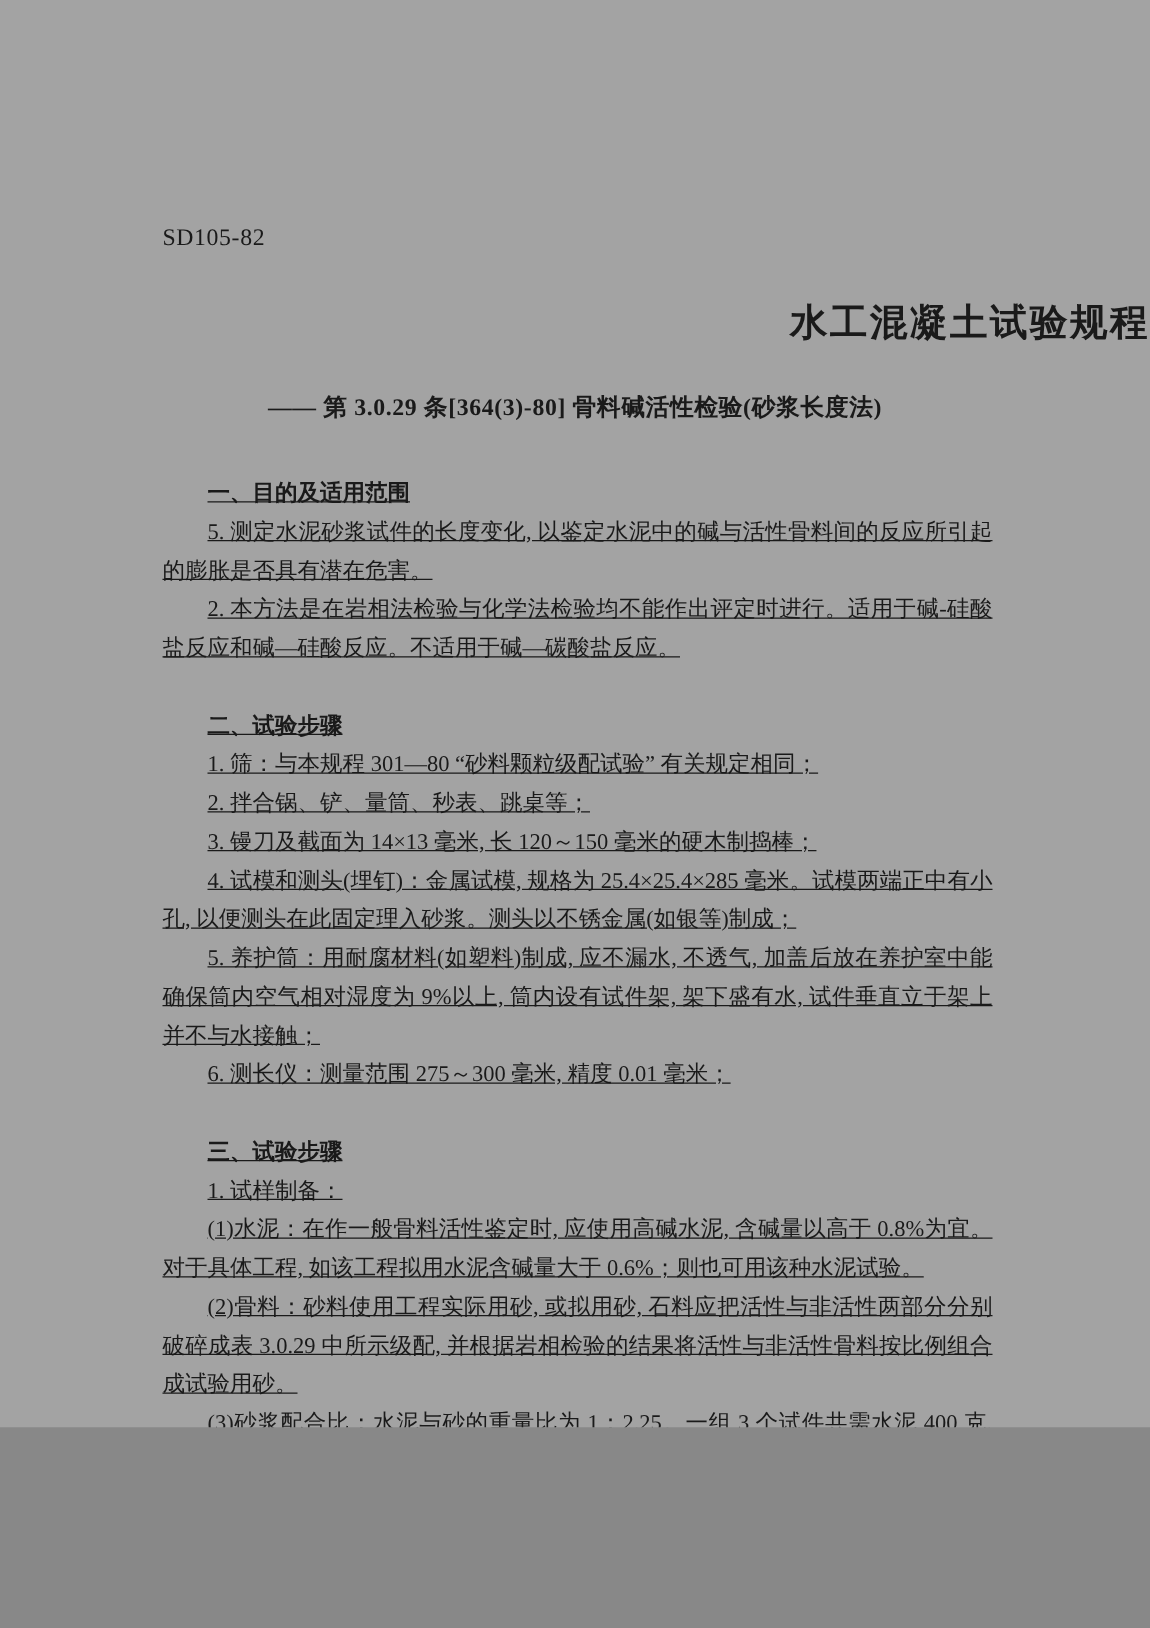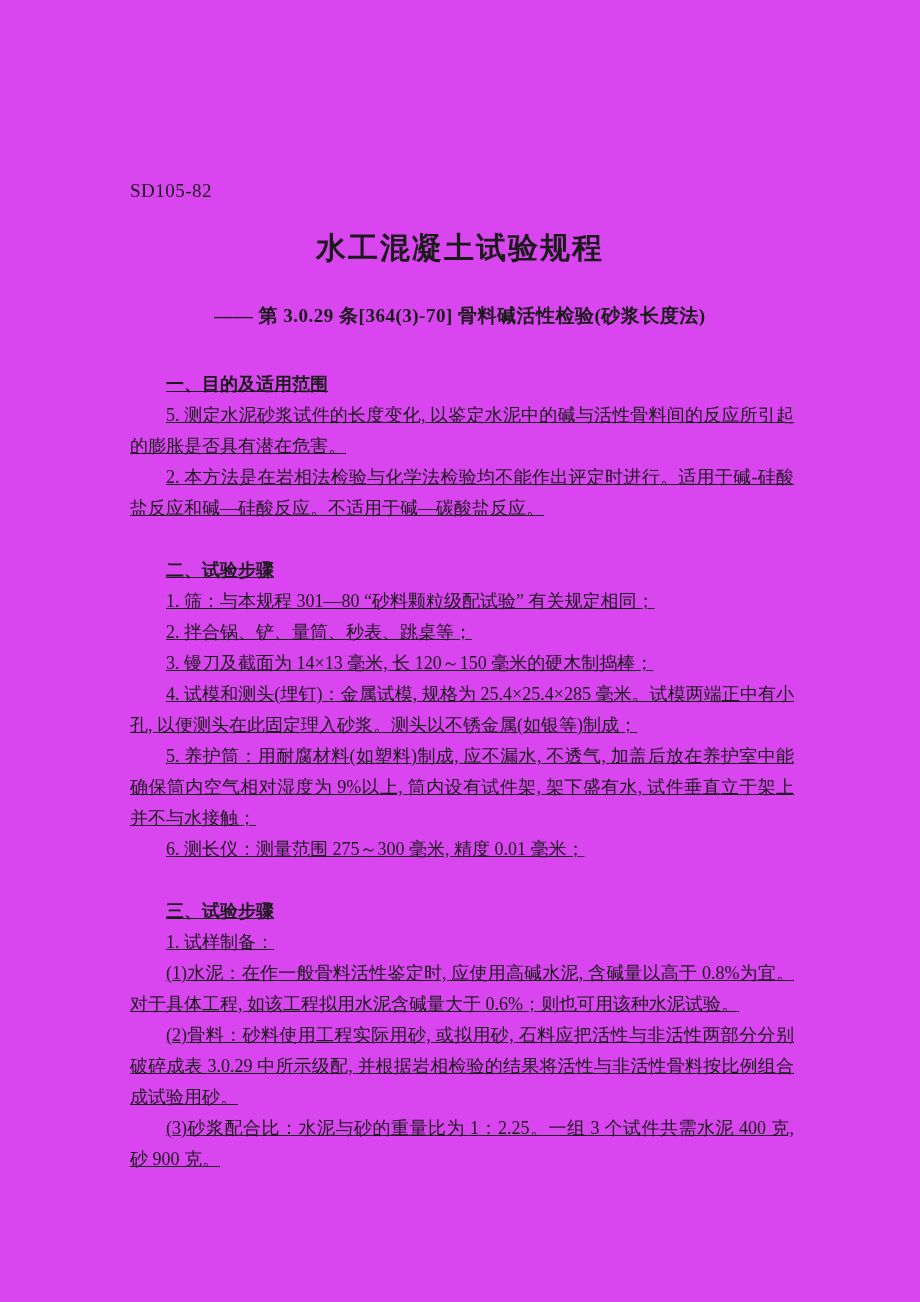--- a/index.html
+++ b/index.html
@@ -1,35 +1,35 @@
 <!DOCTYPE html>
 <html><head>
 <meta charset="utf-8">
 <style>
   * { margin: 0; padding: 0; box-sizing: border-box; }
   html, body { background: #888; }
   .page {
     position: relative;
     width: 920px;
-    height: 1302px;
+    height: 1142px;
     margin: 0 auto;
-    background: #d946ef;
+    background: #a3a3a3;
     color: #1a1a1a;
     font-family: "Liberation Serif", "DejaVu Serif", serif;
     overflow: hidden;
   }
   .doc-code {
     padding-top: 180px;
     margin-left: 130px;
     font-size: 19px;
     letter-spacing: 0.5px;
   }
   .title {
-    margin-top: 26px;
-    text-align: center;
+    margin-top: 36px;
+    text-align: right;
     font-size: 30px;
     font-weight: bold;
     letter-spacing: 2px;
   }
   .subtitle {
     margin-top: 34px;
     text-align: center;
     font-size: 19px;
     font-weight: bold;
     letter-spacing: 0.5px;
@@ -59,21 +59,21 @@
 </style>
 </head>
 <body>
 
 <div class="page">
 
   <div class="doc-code">SD105-82</div>
 
   <h1 class="title">水工混凝土试验规程</h1>
 
-  <h2 class="subtitle">—— 第 3.0.29 条[364(3)-70] 骨料碱活性检验(砂浆长度法)</h2>
+  <h2 class="subtitle">—— 第 3.0.29 条[364(3)-80] 骨料碱活性检验(砂浆长度法)</h2>
 
   <div class="content">
 
     <div class="section">
       <h3 class="section-heading">一、目的及适用范围</h3>
       <p>5. 测定水泥砂浆试件的长度变化, 以鉴定水泥中的碱与活性骨料间的反应所引起的膨胀是否具有潜在危害。</p>
       <p>2. 本方法是在岩相法检验与化学法检验均不能作出评定时进行。适用于碱-硅酸盐反应和碱—硅酸反应。不适用于碱—碳酸盐反应。</p>
     </div>
 
     <div class="section">

